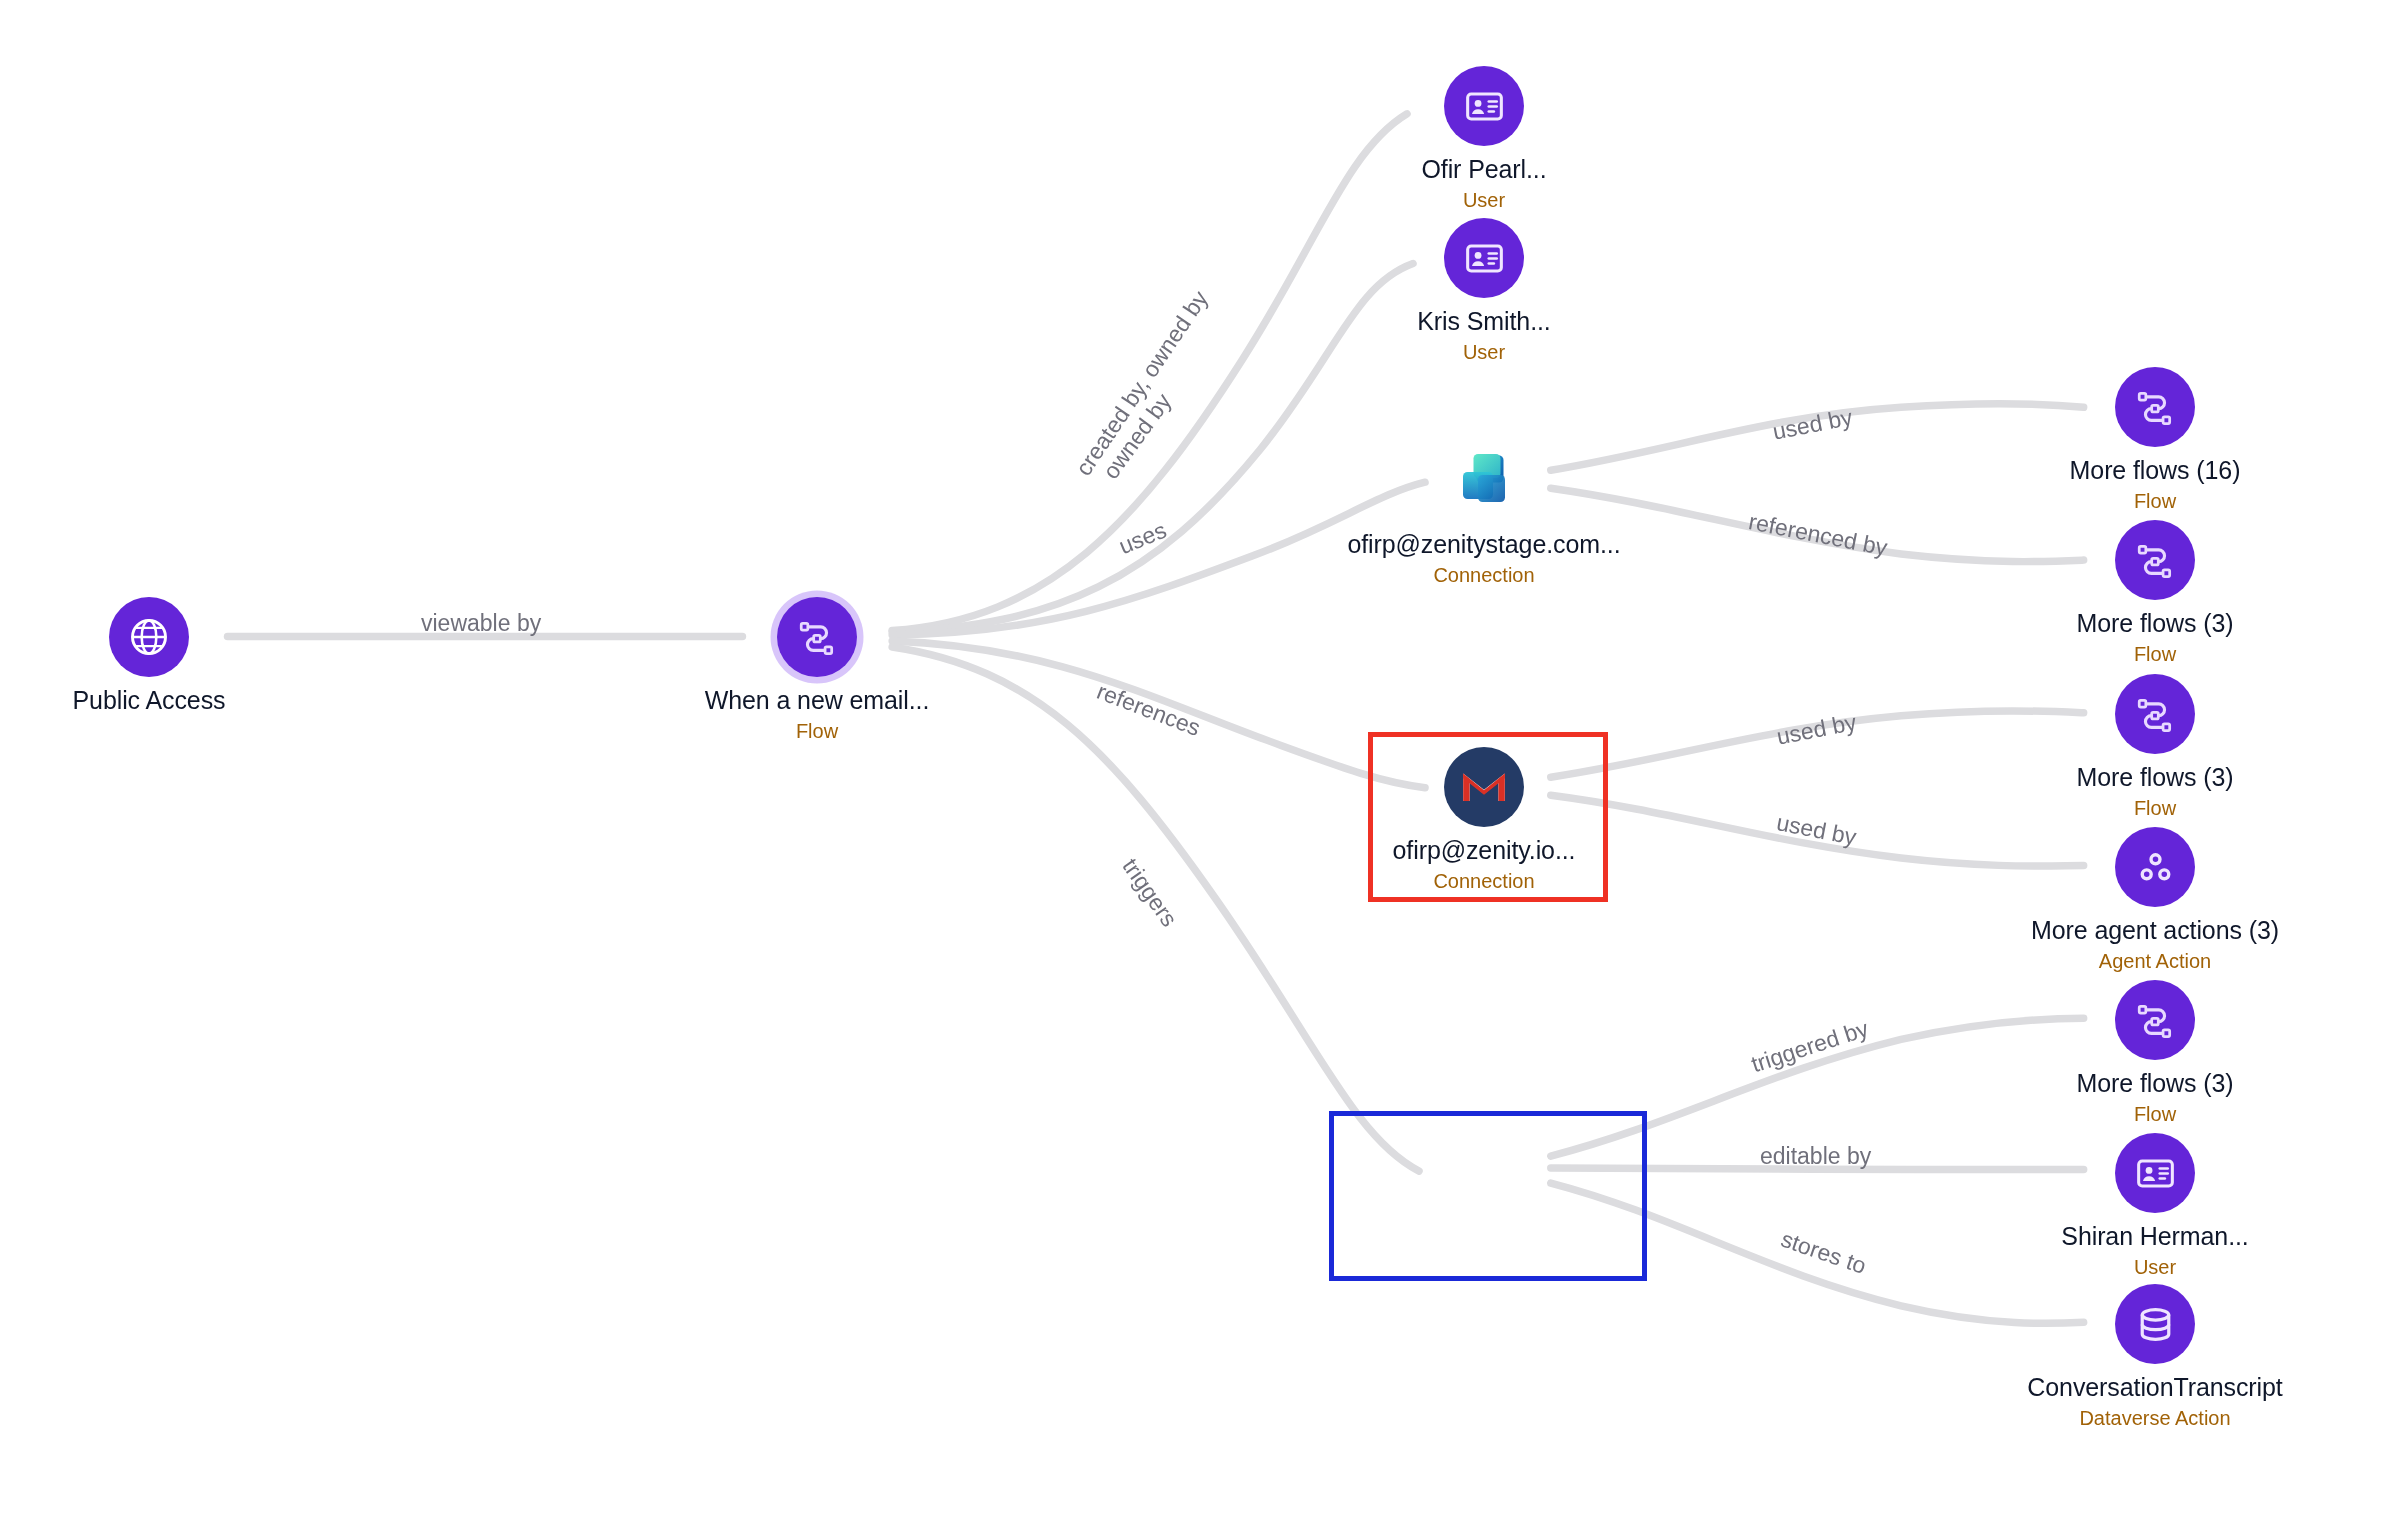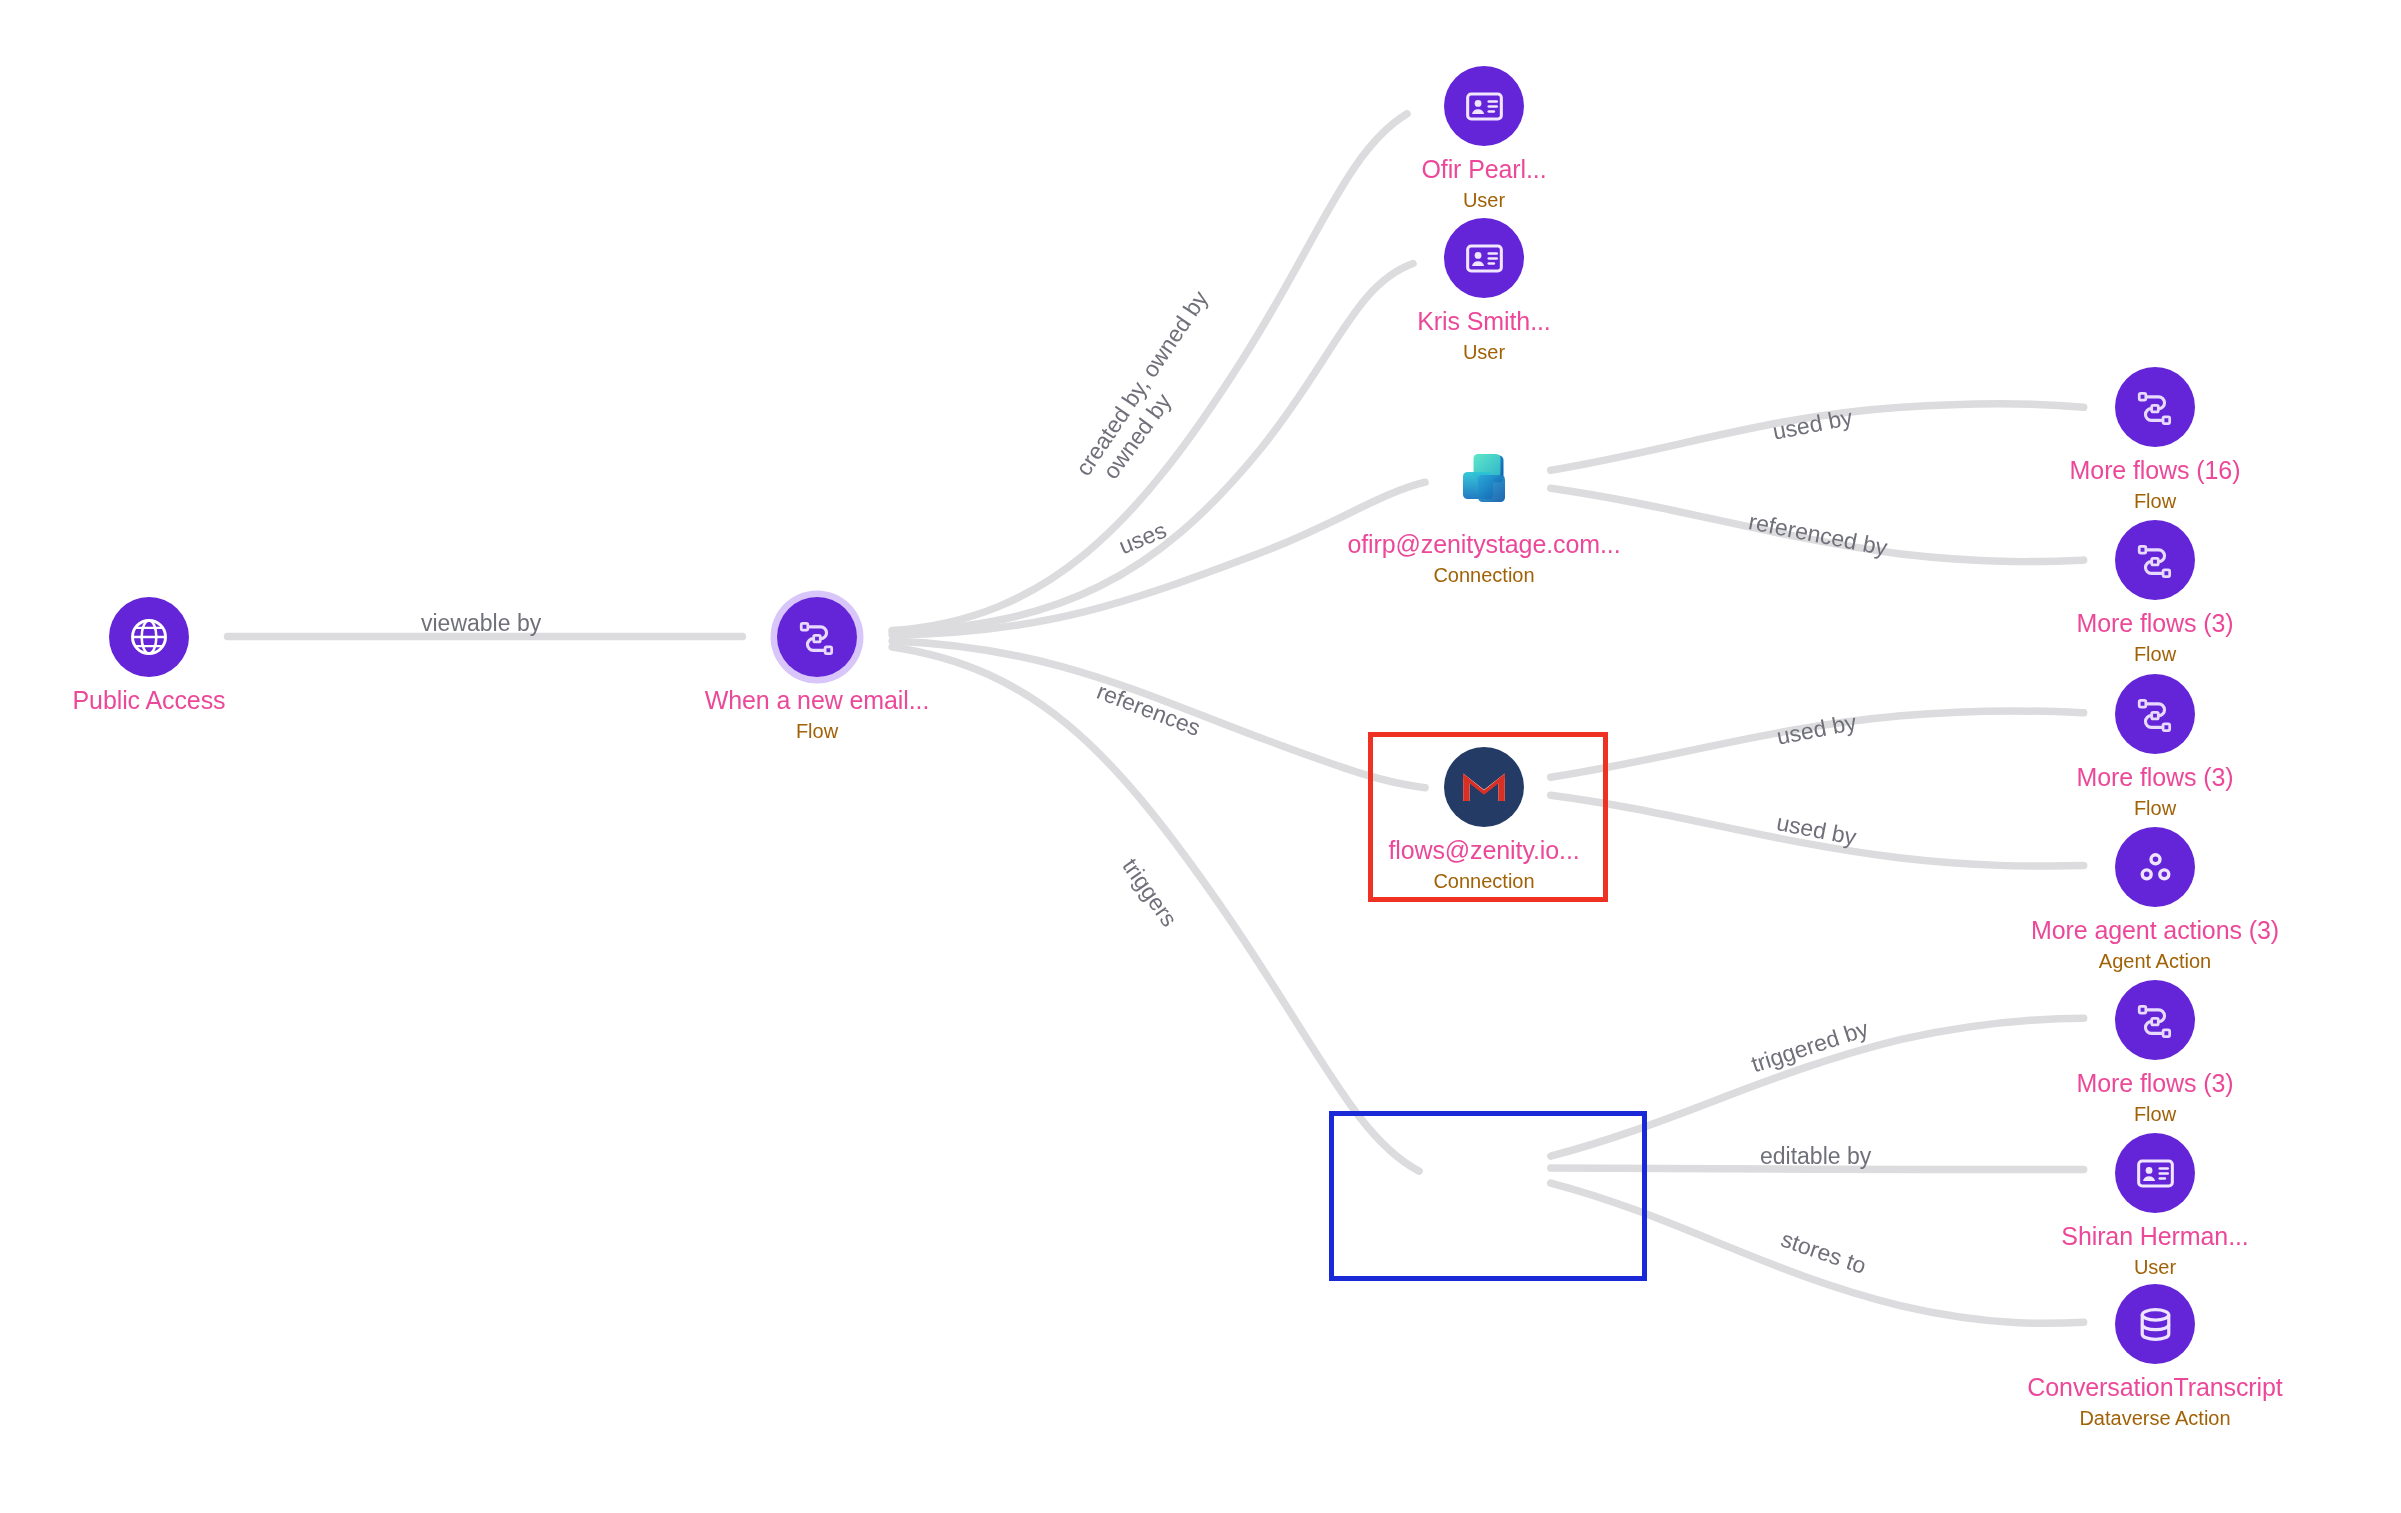--- a/index.html
+++ b/index.html
@@ -53,21 +53,21 @@
   .node.selected .bubble {
     box-shadow: 0 0 0 6.5px rgba(134, 74, 240, 0.32);
   }
   .node .bubble.plain {
     background: transparent;
   }
   .node .label {
     margin-top: 8.3px;
     font-size: 25px;
     line-height: 31px;
-    color: #ec4899;
+    color: #0f172a;
     letter-spacing: -0.1px;
     white-space: nowrap;
   }
   .node .sublabel {
     margin-top: 1.9px;
     font-size: 20px;
     line-height: 27px;
     color: #a16207;
     white-space: nowrap;
   }
@@ -252,21 +252,21 @@
     <div class="bubble plain">
       <div class="gmail-circle">
         <svg width="48" height="48" viewBox="0 0 24 18">
           <path d="M1.6 2.2 L12 10.4 L22.4 2.2 L22.4 16 L19.2 16 L19.2 6.6 L12 12.5 L4.8 6.6 L4.8 16 L1.6 16 Z" fill="#ffffff"></path>
           <path d="M1.6 2.2 L1.6 16 L4.8 16 L4.8 6.6 Z" fill="#d93025"></path>
           <path d="M22.4 2.2 L22.4 16 L19.2 16 L19.2 6.6 Z" fill="#d93025"></path>
           <path d="M1.6 2.2 L12 10.6 L22.4 2.2 L22.4 4.6 L12 12.9 L1.6 4.6 Z" fill="#d93025"></path>
         </svg>
       </div>
     </div>
-    <div class="label">flows@zenity.io...</div>
+    <div class="label">ofirp@zenity.io...</div>
     <div class="sublabel">Connection</div>
   </div>
 
 
   <div class="node" style="left:2155px; top:367px;">
     <div class="bubble">
       <svg width="44" height="44" viewBox="0 0 24 24">
         <path d="M6.5 6.5 H14 a3.2 3.2 0 0 1 0 6.4 H10 a3.2 3.2 0 0 0 0 6.4 H17" fill="none" stroke="#e8d9ff" stroke-width="1.7" stroke-linecap="round"></path>
         <rect x="3.4" y="4.6" width="3.6" height="3.6" rx="0.8" fill="#6425d8" stroke="#e8d9ff" stroke-width="1.5"></rect>
         <rect x="10.2" y="11.1" width="3.6" height="3.6" rx="0.8" fill="#6425d8" stroke="#e8d9ff" stroke-width="1.5"></rect>

